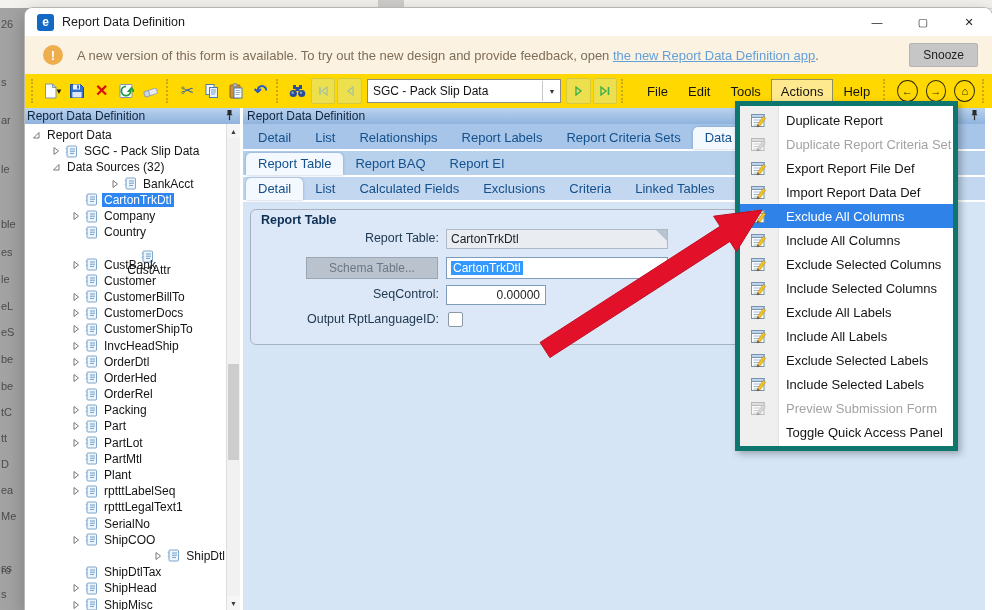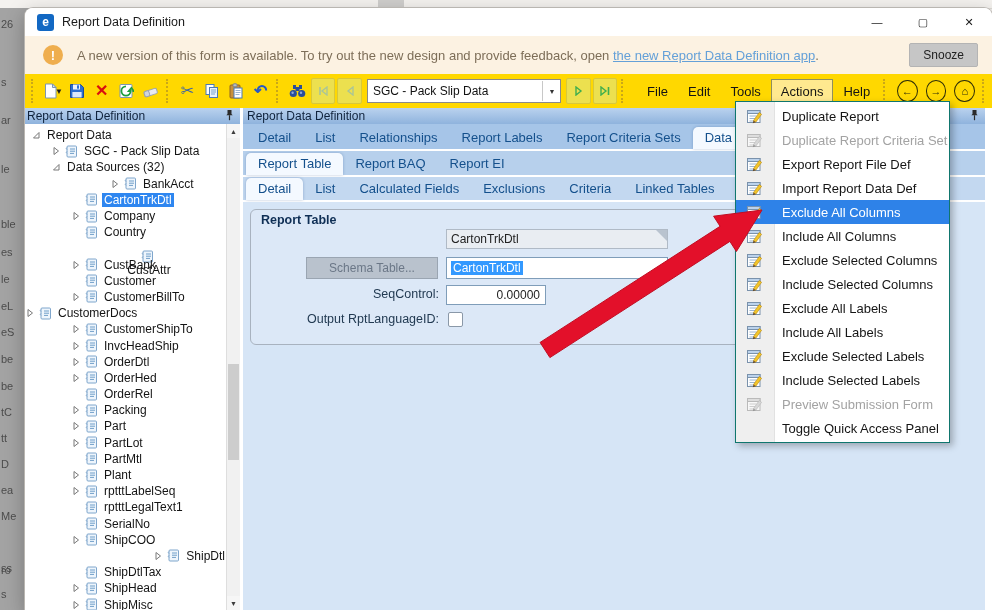--- a/index.html
+++ b/index.html
@@ -79,21 +79,21 @@
   .field{position:absolute;height:20px;font-size:12px;color:#222;display:flex;align-items:center;padding-left:4px;box-sizing:border-box;}
   .f-ro{left:195px;top:19px;width:222px;background:#e9edf2;border:1px solid #b0bac6;}
   .dogear{position:absolute;right:0;top:0;width:0;height:0;border-left:11px solid transparent;border-top:11px solid #b9c3cf;}
   .schemabtn{position:absolute;left:55px;top:47px;width:132px;height:22px;background:#b9c2cd;border:1px solid #9aa5b2;
              color:#6b7787;font-size:12px;display:flex;align-items:center;justify-content:center;box-sizing:border-box;}
   .f-schema{left:195px;top:47px;width:222px;height:22px;background:#fff;border:1px solid #7f9db9;}
   .selhl{background:#3399ff;color:#fff;padding:0 2px;}
   .f-seq{left:195px;top:75px;width:100px;background:#fff;border:1px solid #7f9db9;justify-content:flex-end;padding-right:5px;}
   .chk{position:absolute;left:197px;top:102px;width:13px;height:13px;background:#fff;border:1px solid #8a98a8;border-radius:2px;}
   
-  .ctxmenu{position:absolute;left:735px;top:101px;width:213px;background:#fff;border:1px solid #0f766e;
+  .ctxmenu{position:absolute;left:735px;top:101px;width:213px;background:#fff;border:5px solid #0f766e;
            box-shadow:3px 3px 7px rgba(0,0,0,.28);z-index:40;padding:2px 0;}
   .ctxgutter{position:absolute;left:0;top:0;bottom:0;width:38px;background:#efefef;border-right:1px solid #e2e2e2;}
   .ci{position:relative;height:24px;display:flex;align-items:center;font-size:13px;color:#151515;}
   .ci .cico{width:17px;height:17px;margin-left:10px;flex:0 0 auto;}
   .ci .clbl{margin-left:19px;}
   .ci.hl{background:#2e82e8;color:#fff;}
   .ci.dis{color:#a3a3a3;}
   .ci.dis .cico{filter:grayscale(1) opacity(.55);}
   
   .arrowsvg{position:absolute;left:0;top:0;z-index:60;pointer-events:none;}
@@ -373,21 +373,21 @@
             <svg class="tarrow" viewBox="0 0 10 10">
               <path d="M3 1.5L7.5 5L3 8.5Z" fill="none" stroke="#787878"></path>
             </svg>
             <svg class="ticon" viewBox="0 0 13 13">
               <rect x="2" y="1" width="9.5" height="11" rx="1" fill="#eef5fc" stroke="#7fa6cc"></rect>
               <path d="M2 2.6q-1.5 1 0 2M2 6.4q-1.5 1 0 2" stroke="#7fa6cc" fill="none"></path>
               <path d="M5 4h5M5 6.2h5M5 8.4h4" stroke="#6f9ec9" fill="none"></path>
             </svg>
             <span class="tlbl">CustomerBillTo</span>
           </div>
-          <div class="trow" style="">
+          <div class="trow" style="padding-left: 46px;">
             <svg class="tarrow" viewBox="0 0 10 10">
               <path d="M3 1.5L7.5 5L3 8.5Z" fill="none" stroke="#787878"></path>
             </svg>
             <svg class="ticon" viewBox="0 0 13 13">
               <rect x="2" y="1" width="9.5" height="11" rx="1" fill="#eef5fc" stroke="#7fa6cc"></rect>
               <path d="M2 2.6q-1.5 1 0 2M2 6.4q-1.5 1 0 2" stroke="#7fa6cc" fill="none"></path>
               <path d="M5 4h5M5 6.2h5M5 8.4h4" stroke="#6f9ec9" fill="none"></path>
             </svg>
             <span class="tlbl">CustomerDocs</span>
           </div>
@@ -612,20 +612,21 @@
           <div class="tab active">Detail</div>
           <div class="tab">List</div>
           <div class="tab">Calculated Fields</div>
           <div class="tab">Exclusions</div>
           <div class="tab">Criteria</div>
           <div class="tab">Linked Tables</div>
         </div>
       <div class="mcontent">
         <div class="groupbox">
           <div class="gtitle">Report Table</div>
+          <div class="flabel" style="top:21px;">Report Table:</div>
           <div class="field f-ro">
             <span>CartonTrkDtl</span>
             <span class="dogear"></span>
           </div>
           <div class="schemabtn">Schema Table...</div>
           <div class="field f-schema">
             <span class="selhl">CartonTrkDtl</span>
           </div>
           <div class="flabel" style="top:77px;">SeqControl:</div>
           <div class="field f-seq">

